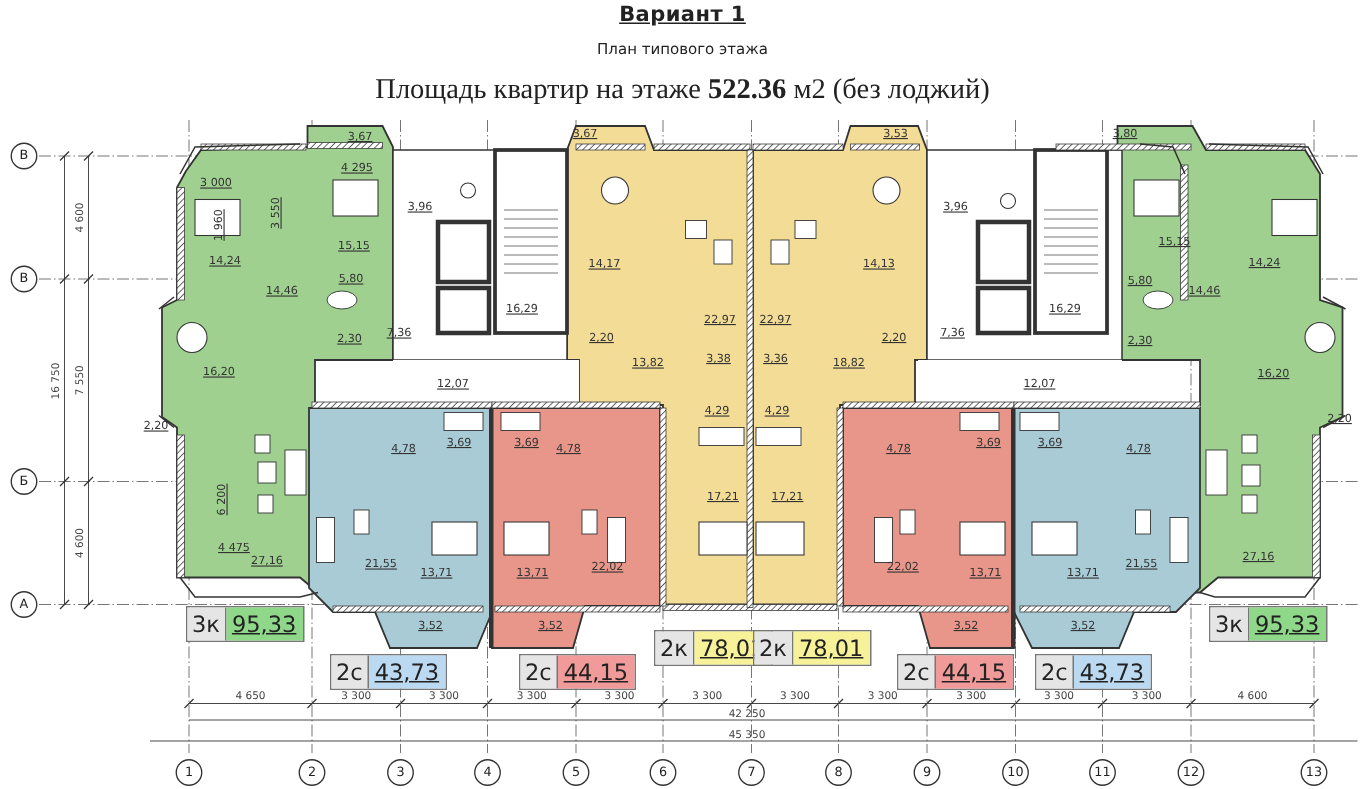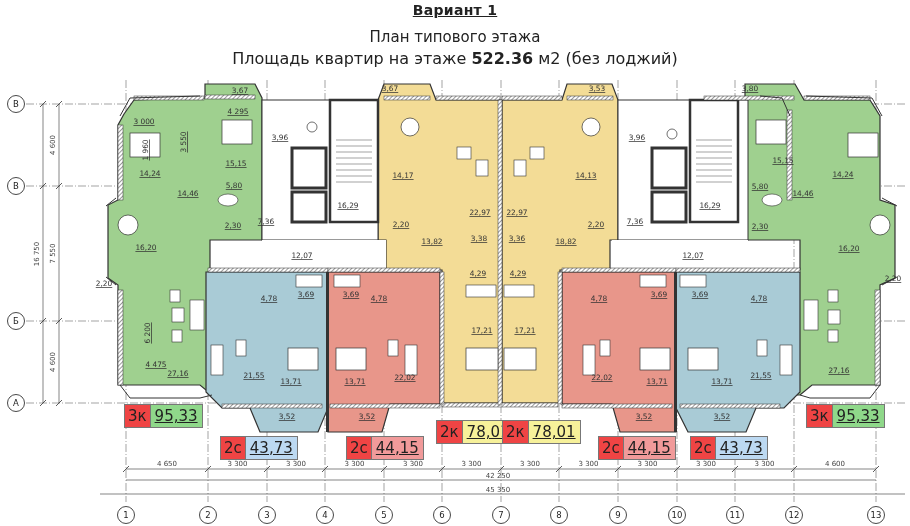--- a/index.html
+++ b/index.html
@@ -1,29 +1,29 @@
 <!DOCTYPE html>
 <html><head>
 <meta charset="utf-8">
 <style>
   html,body{margin:0;padding:0;background:#ffffff;}
   body{width:910px;height:526px;position:relative;overflow:hidden;font-family:"DejaVu Sans",sans-serif;color:#222;}
   .title{position:absolute;left:0;width:910px;text-align:center;font-family:"DejaVu Sans",sans-serif;}
   #t1{top:2px;font-size:14px;font-weight:bold;text-decoration:underline;letter-spacing:0.3px;}
-  #t2{top:28px;font-size:15px;}
-  #t3{top:49px;font-size:16px;}
+  #t2{top:28px;font-size:10px;}
+  #t3{top:49px;font-size:19px;font-family:Liberation Serif, serif;}
   #t3 b{font-weight:bold;}
   svg{position:absolute;left:0;top:0;}
   .lbl{font-family:"DejaVu Sans",sans-serif;font-size:7.4px;fill:#333;text-decoration:underline;}
   .dim{font-family:"DejaVu Sans",sans-serif;font-size:7px;fill:#444;}
   .dimv{font-family:"DejaVu Sans",sans-serif;font-size:7px;fill:#444;}
   .axisc{fill:#fff;stroke:#333;stroke-width:0.9;}
   .axist{font-family:"DejaVu Sans",sans-serif;font-size:8.5px;fill:#222;text-anchor:middle;dominant-baseline:central;}
   .badge{position:absolute;display:flex;height:22px;font-family:"DejaVu Sans",sans-serif;font-size:15px;line-height:22px;border:1px solid #777;}
-  .badge .k{background:#ef4444;padding:0 3px;border-right:1px solid #777;}
+  .badge .k{background:#e5e5e5;padding:0 3px;border-right:1px solid #777;}
   .badge .v{padding:0 4px;text-decoration:underline;}
 </style>
 </head>
 <body>
 
 <div class="title" id="t1">Вариант 1</div>
 <div class="title" id="t2">План типового этажа</div>
 <div class="title" id="t3"><span>Площадь квартир на этаже</span> <b>522.36</b> <span>м2 (без лоджий)</span></div>
 
 <svg id="plan" width="910" height="526" viewBox="0 0 910 526" xmlns="http://www.w3.org/2000/svg">

